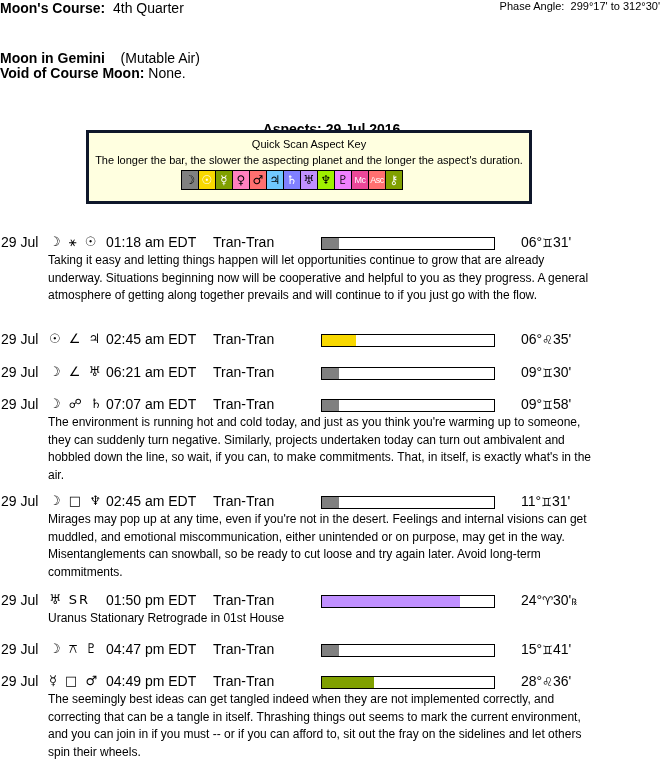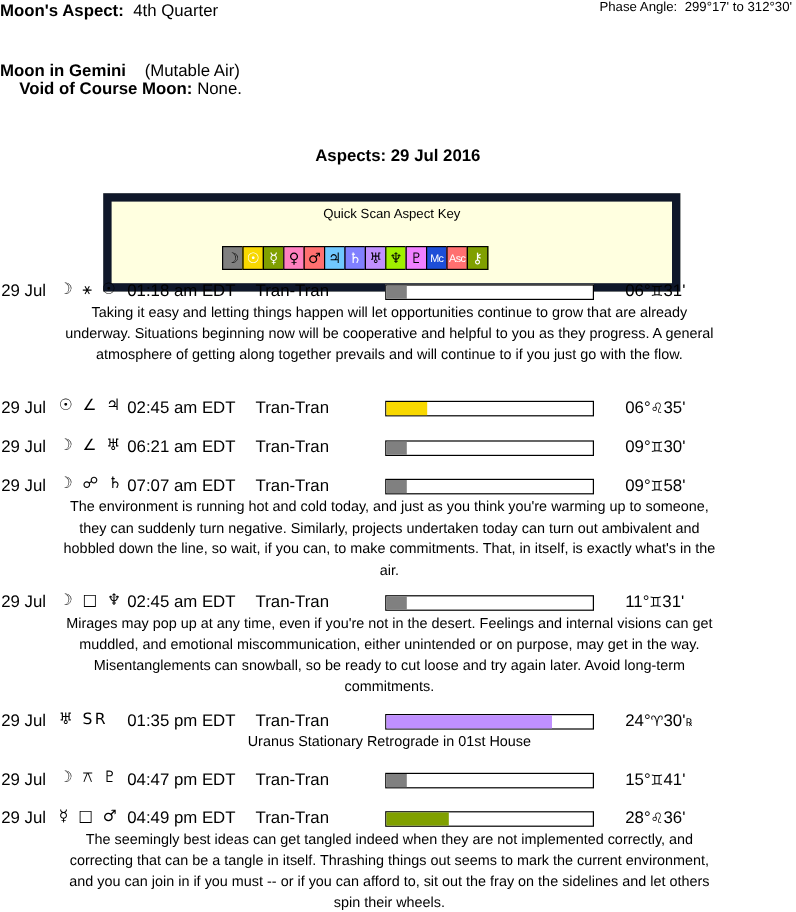--- a/index.html
+++ b/index.html
@@ -4,89 +4,90 @@
   <style>
     html, body { margin: 0; padding: 0; background: #ffffff; }
     body {
       width: 663px; height: 760px; position: relative; overflow: hidden;
       font-family: "Liberation Sans", sans-serif; font-size: 14px; color: #000;
     }
     .hdr { position: absolute; left: 0; font-size: 14px; }
     .hdr b { font-weight: bold; }
     #phase { top: 0px; }
     #moonsign { top: 50px; }
-    #voc { top: 65px; padding-left: 16px; }
+    #voc { top: 65px; }
     #angle { position: absolute; top: 0px; right: 3px; font-size: 11px; }
     #aspects-title { position: absolute; top: 121px; left: 0; width: 663px; text-align: center; font-weight: bold; font-size: 14px; }
     #key {
-      position: absolute; left: 86px; top: 161px; width: 440px; height: 68px;
-      background: #ffffe0; border: 7px solid #0f172a; padding-left: 27px;
+      position: absolute; left: 86px; top: 130px; width: 440px; height: 68px;
+      background: #ffffe0; border: 3px solid #0f172a;
     }
     #key .k-title { position: absolute; top: 5px; left: 0; width: 100%; text-align: center; font-size: 11px; }
     #key .k-desc { position: absolute; top: 21px; left: 0; width: 100%; text-align: center; font-size: 11px; }
     #key .k-row { position: absolute; top: 37px; left: 93px; display: flex; }
     .kcell {
       width: 16px; height: 18px; border: 1px solid #000; margin-left: -1px;
       display: flex; align-items: center; justify-content: center;
       font-family: "DejaVu Sans", sans-serif; font-size: 12px; line-height: 1;
       box-sizing: content-box;
     }
     .kcell.txt { font-family: "Liberation Sans", sans-serif; font-size: 9px; letter-spacing: -0.5px; }
-    .entry { position: absolute; left: 0; width: 609px; text-align: center; }
+    .entry { position: absolute; left: 0; width: 609px; }
     .row { position: relative; height: 18px; font-size: 14px; }
     .row .date { position: absolute; left: 1px; top: 0; }
     .row .glyphs { position: absolute; left: 49px; top: 0; font-family: "DejaVu Sans", sans-serif; font-size: 13px; letter-spacing: 2px; }
     .row .time { position: absolute; left: 106px; top: 0; }
     .row .type { position: absolute; left: 213px; top: 0; }
     .row .bar {
       position: absolute; left: 321px; top: 3px; width: 172px; height: 11px;
       border: 1px solid #000; background: #fff;
     }
     .row .bar .fill { position: absolute; left: 0; top: 0; height: 100%; }
     .row .pos { position: absolute; left: 521px; top: 0; }
     .row .pos .zs { font-family: "DejaVu Sans", sans-serif; font-size: 12px; }
     .row .pos .rx { font-size: 9px; }
     .desc { margin-left: 48px; margin-right: 8px; font-size: 12px; line-height: 17.5px; }
   </style>
 </head>
 <body>
 
 <div class="hdr" id="phase">
-  <b>Moon's Aspect:</b>&nbsp;
+  <b>Moon's Course:</b>&nbsp;
   <span>4th Quarter</span>
 </div>
 <div id="angle">
   <span>Phase Angle:</span>&nbsp;
   <span>299°17' to 312°30'</span>
 </div>
 <div class="hdr" id="moonsign">
   <b>Moon in Gemini</b>&nbsp;&nbsp;&nbsp;
   <span>(Mutable Air)</span>
 </div>
 <div class="hdr" id="voc">
   <b>Void of Course Moon:</b>
   <span>None.</span>
 </div>
 
 <div id="aspects-title">Aspects: 29 Jul 2016</div>
 
 <div id="key">
   <div class="k-title">Quick Scan Aspect Key</div>
+  <div class="k-desc">The longer the bar, the slower the aspecting planet and the longer the aspect's duration.</div>
   <div class="k-row" id="key-row">
       <div class="kcell" style="background: rgb(128, 128, 128); color: rgb(0, 0, 0);">☽</div>
       <div class="kcell" style="background: rgb(248, 216, 0); color: rgb(255, 255, 255);">☉</div>
       <div class="kcell" style="background: rgb(128, 160, 0); color: rgb(255, 255, 255);">☿</div>
       <div class="kcell" style="background: rgb(255, 128, 192); color: rgb(0, 0, 0);">♀</div>
       <div class="kcell" style="background: rgb(255, 112, 112); color: rgb(0, 0, 0);">♂</div>
       <div class="kcell" style="background: rgb(112, 200, 255); color: rgb(0, 0, 0);">♃</div>
       <div class="kcell" style="background: rgb(128, 128, 255); color: rgb(255, 255, 255);">♄</div>
       <div class="kcell" style="background: rgb(192, 144, 255); color: rgb(0, 0, 0);">♅</div>
       <div class="kcell" style="background: rgb(160, 240, 0); color: rgb(0, 0, 0);">♆</div>
       <div class="kcell" style="background: rgb(240, 128, 255); color: rgb(0, 0, 0);">♇</div>
-      <div class="kcell txt" style="background: #1d4ed8; color: rgb(255, 255, 255);">Mc</div>
+      <div class="kcell txt" style="background: #ec4899; color: rgb(255, 255, 255);">Mc</div>
       <div class="kcell txt" style="background: rgb(255, 112, 112); color: rgb(255, 255, 255);">Asc</div>
       <div class="kcell" style="background: rgb(128, 160, 0); color: rgb(255, 255, 255);">⚷</div>
     </div>
 </div>
 
 <div id="entries">
     <div class="entry" style="top: 234px;">
       <div class="row">
         <span class="date">29 Jul</span>
         <span class="glyphs">☽ ⚹ ☉</span>
@@ -146,21 +147,21 @@
           <div class="fill" style="width: 10%; background: rgb(128, 128, 128);"></div>
         </div>
         <span class="pos"><span class="deg">11°</span><span class="zs">♊</span><span class="min">31'</span></span>
       </div>
       <div class="desc">Mirages may pop up at any time, even if you're not in the desert. Feelings and internal visions can get muddled, and emotional miscommunication, either unintended or on purpose, may get in the way. Misentanglements can snowball, so be ready to cut loose and try again later. Avoid long-term commitments.</div>
     </div>
     <div class="entry" style="top: 592px;">
       <div class="row">
         <span class="date">29 Jul</span>
         <span class="glyphs">♅ SR</span>
-        <span class="time">01:35 pm EDT</span>
+        <span class="time">01:50 pm EDT</span>
         <span class="type">Tran-Tran</span>
         <div class="bar">
           <div class="fill" style="width: 80%; background: rgb(192, 144, 255);"></div>
         </div>
         <span class="pos"><span class="deg">24°</span><span class="zs">♈</span><span class="min">30'</span><span class="rx">℞</span></span>
       </div>
       <div class="desc">Uranus Stationary Retrograde in 01st House</div>
     </div>
     <div class="entry" style="top: 641px;">
       <div class="row">

